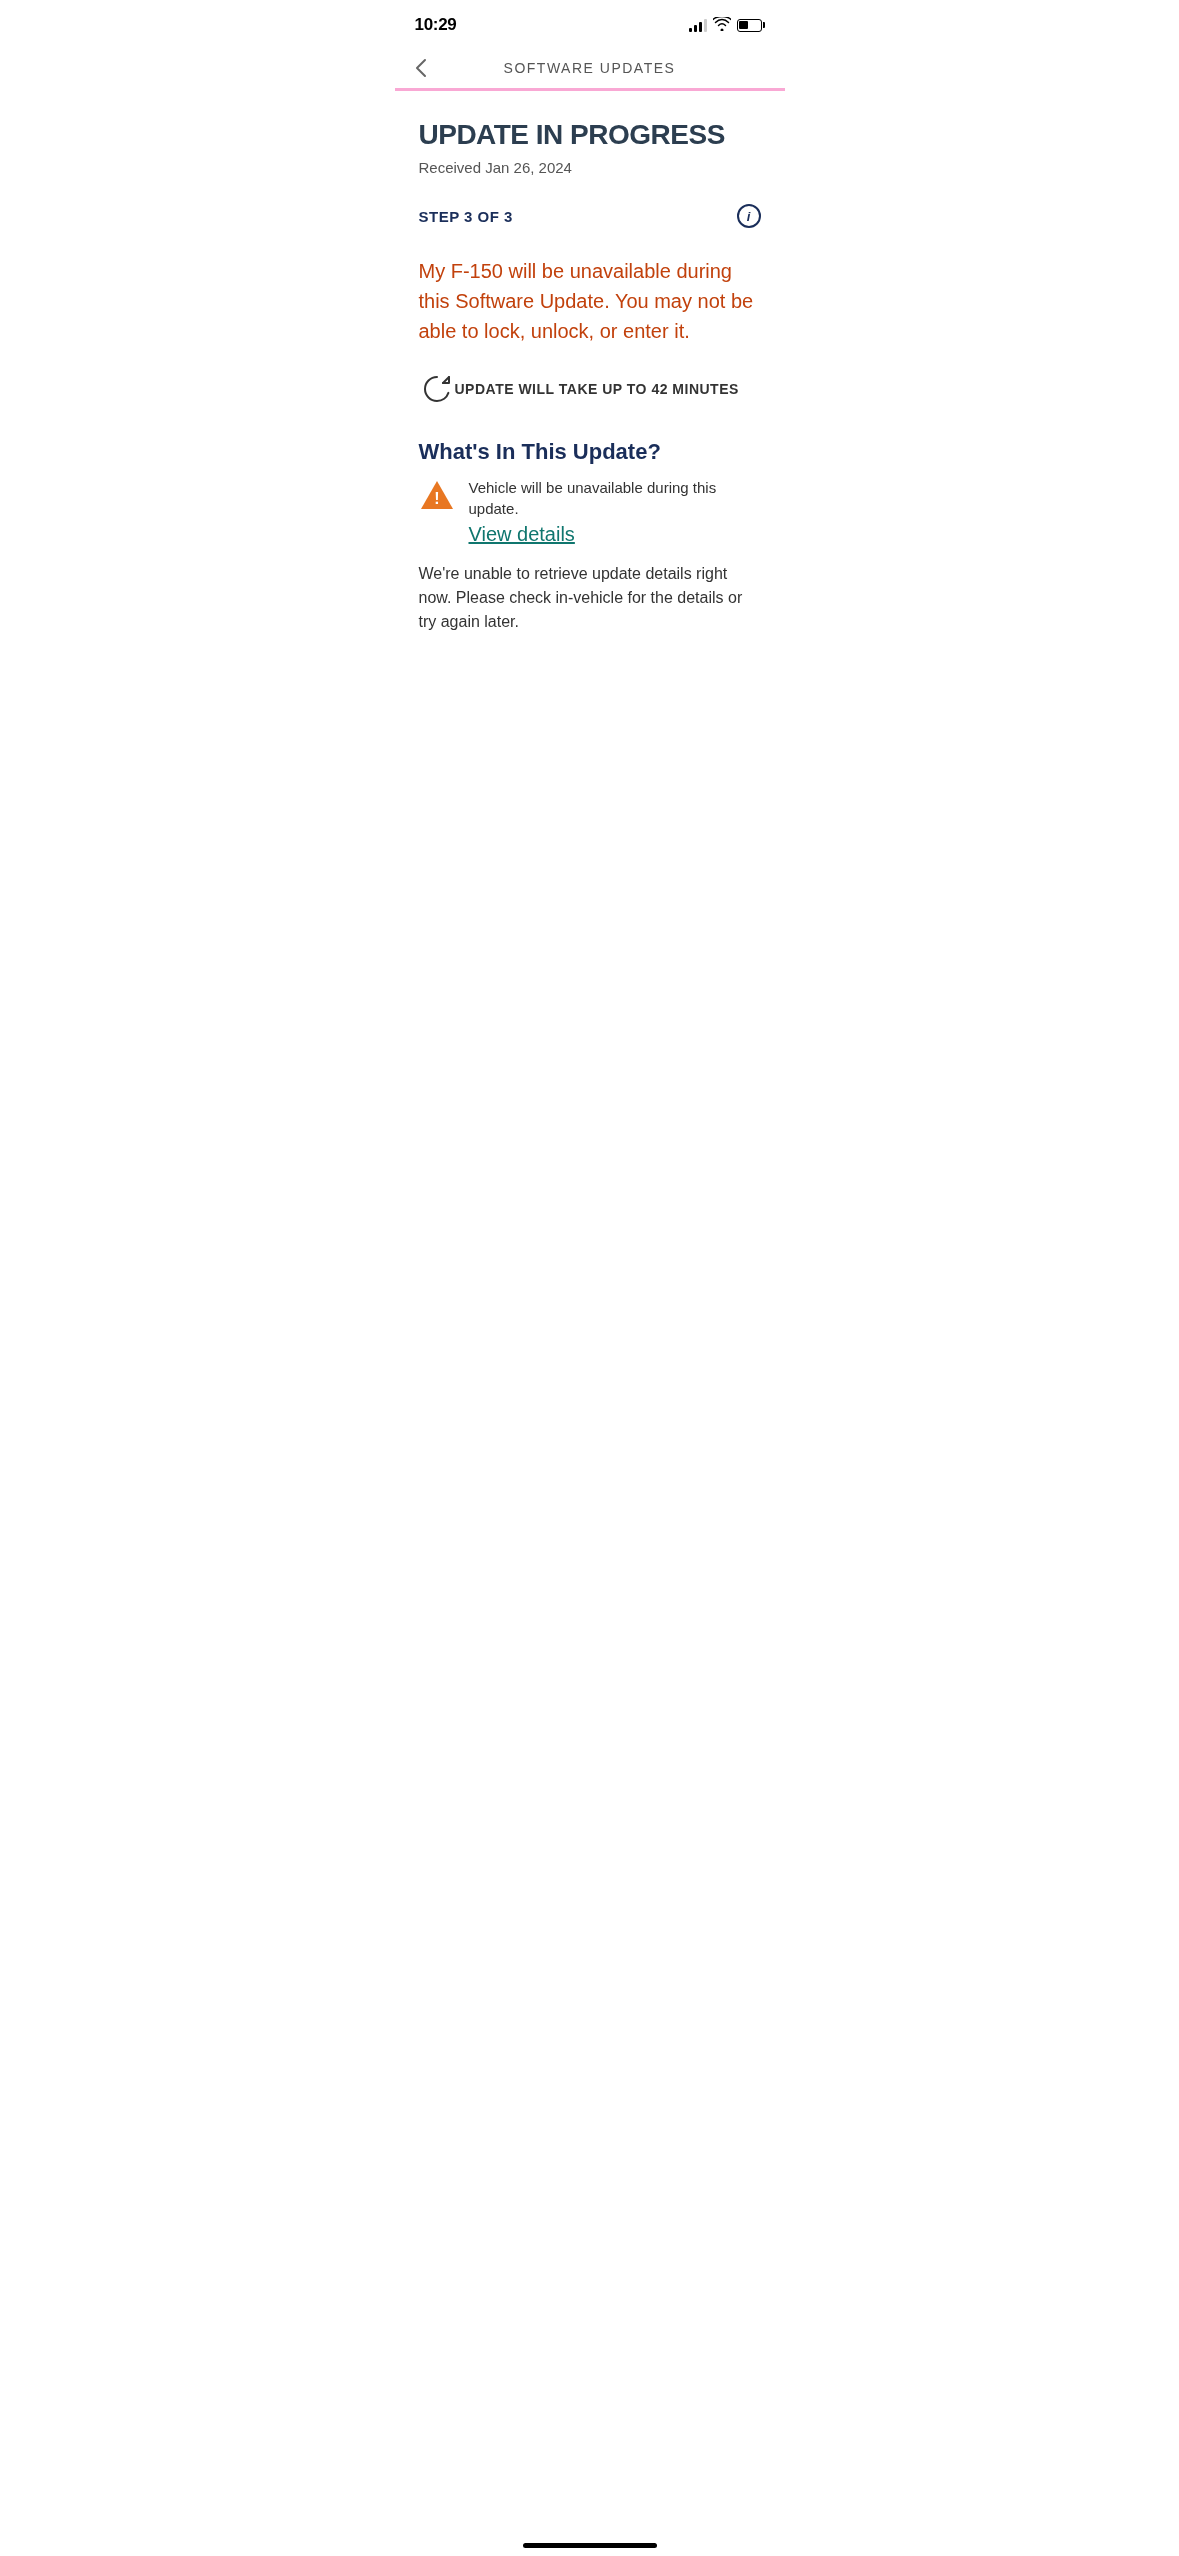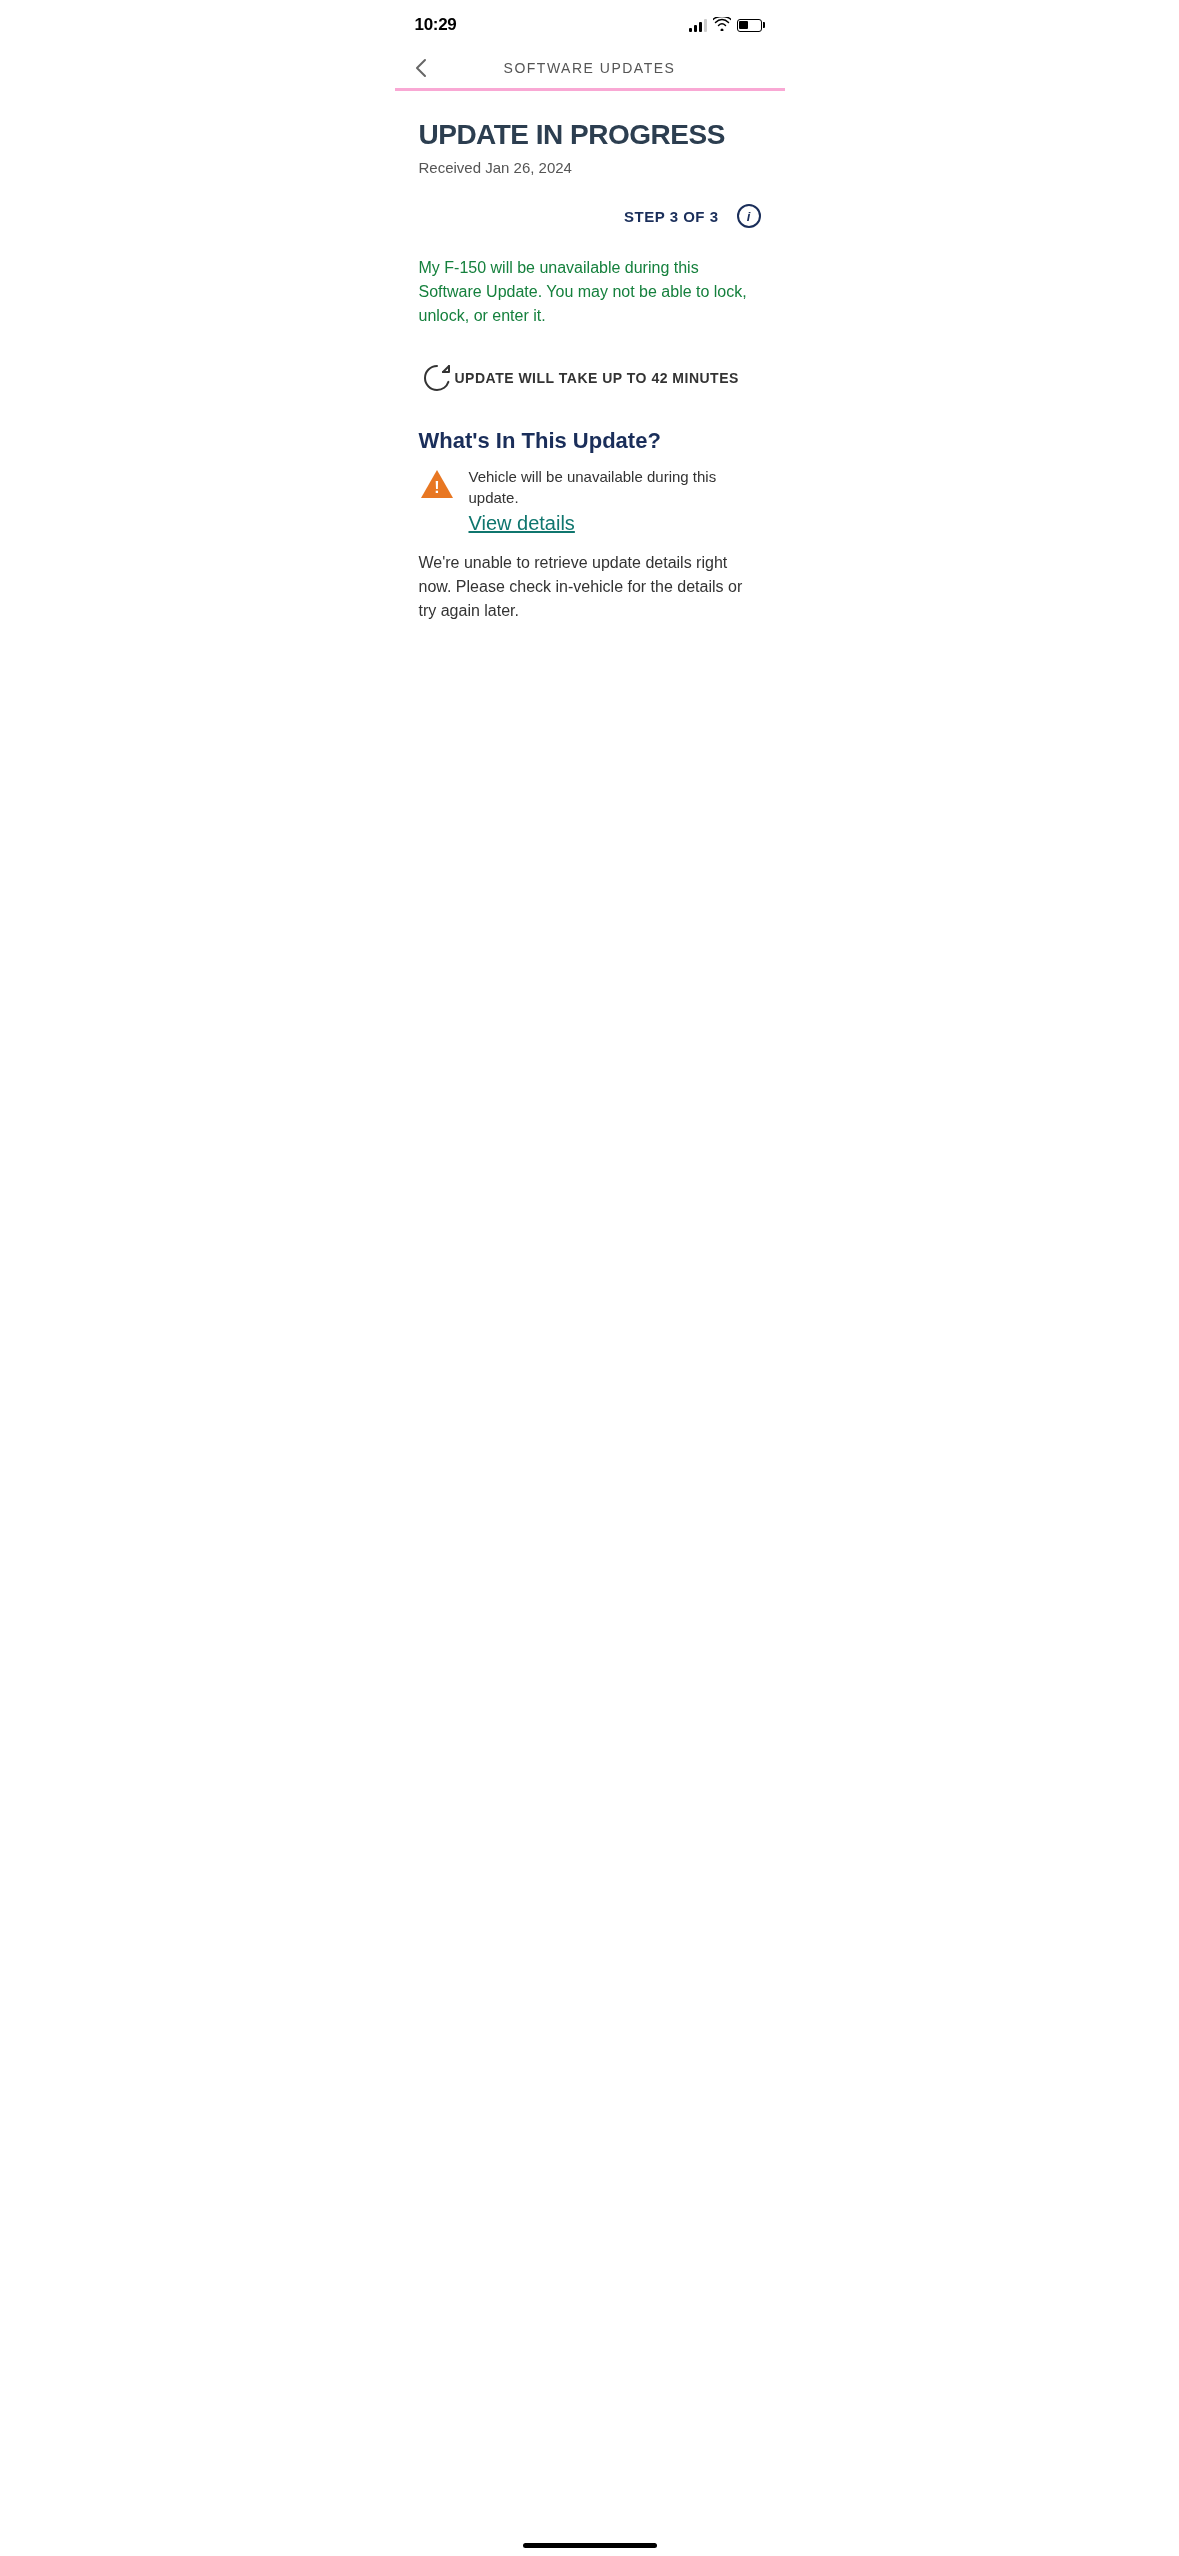--- a/index.html
+++ b/index.html
@@ -137,22 +137,22 @@
     .update-date {
       font-size: 15px;
       color: #555;
       margin-bottom: 28px;
     }
 
     
     .step-indicator {
       display: flex;
       align-items: center;
-      justify-content: flex-end;
-      gap: 18px;
+      justify-content: space-between;
+      gap: 12px;
       margin-bottom: 28px;
     }
 
     .step-text {
       font-size: 15px;
       font-weight: 600;
       color: #1a2e5a;
       letter-spacing: 0.5px;
       text-transform: uppercase;
     }
@@ -167,24 +167,24 @@
       justify-content: center;
       color: #1a2e5a;
       font-size: 13px;
       font-weight: 700;
       font-style: italic;
       cursor: pointer;
     }
 
     
     .update-description {
-      font-size: 16px;
-      color: #15803d;
+      font-size: 20px;
+      color: #c2410c;
       line-height: 1.5;
-      margin-bottom: 32px;
+      margin-bottom: 25px;
     }
 
     
     .update-time-row {
       display: flex;
       align-items: center;
       margin-bottom: 32px;
     }
 
     .refresh-icon {

